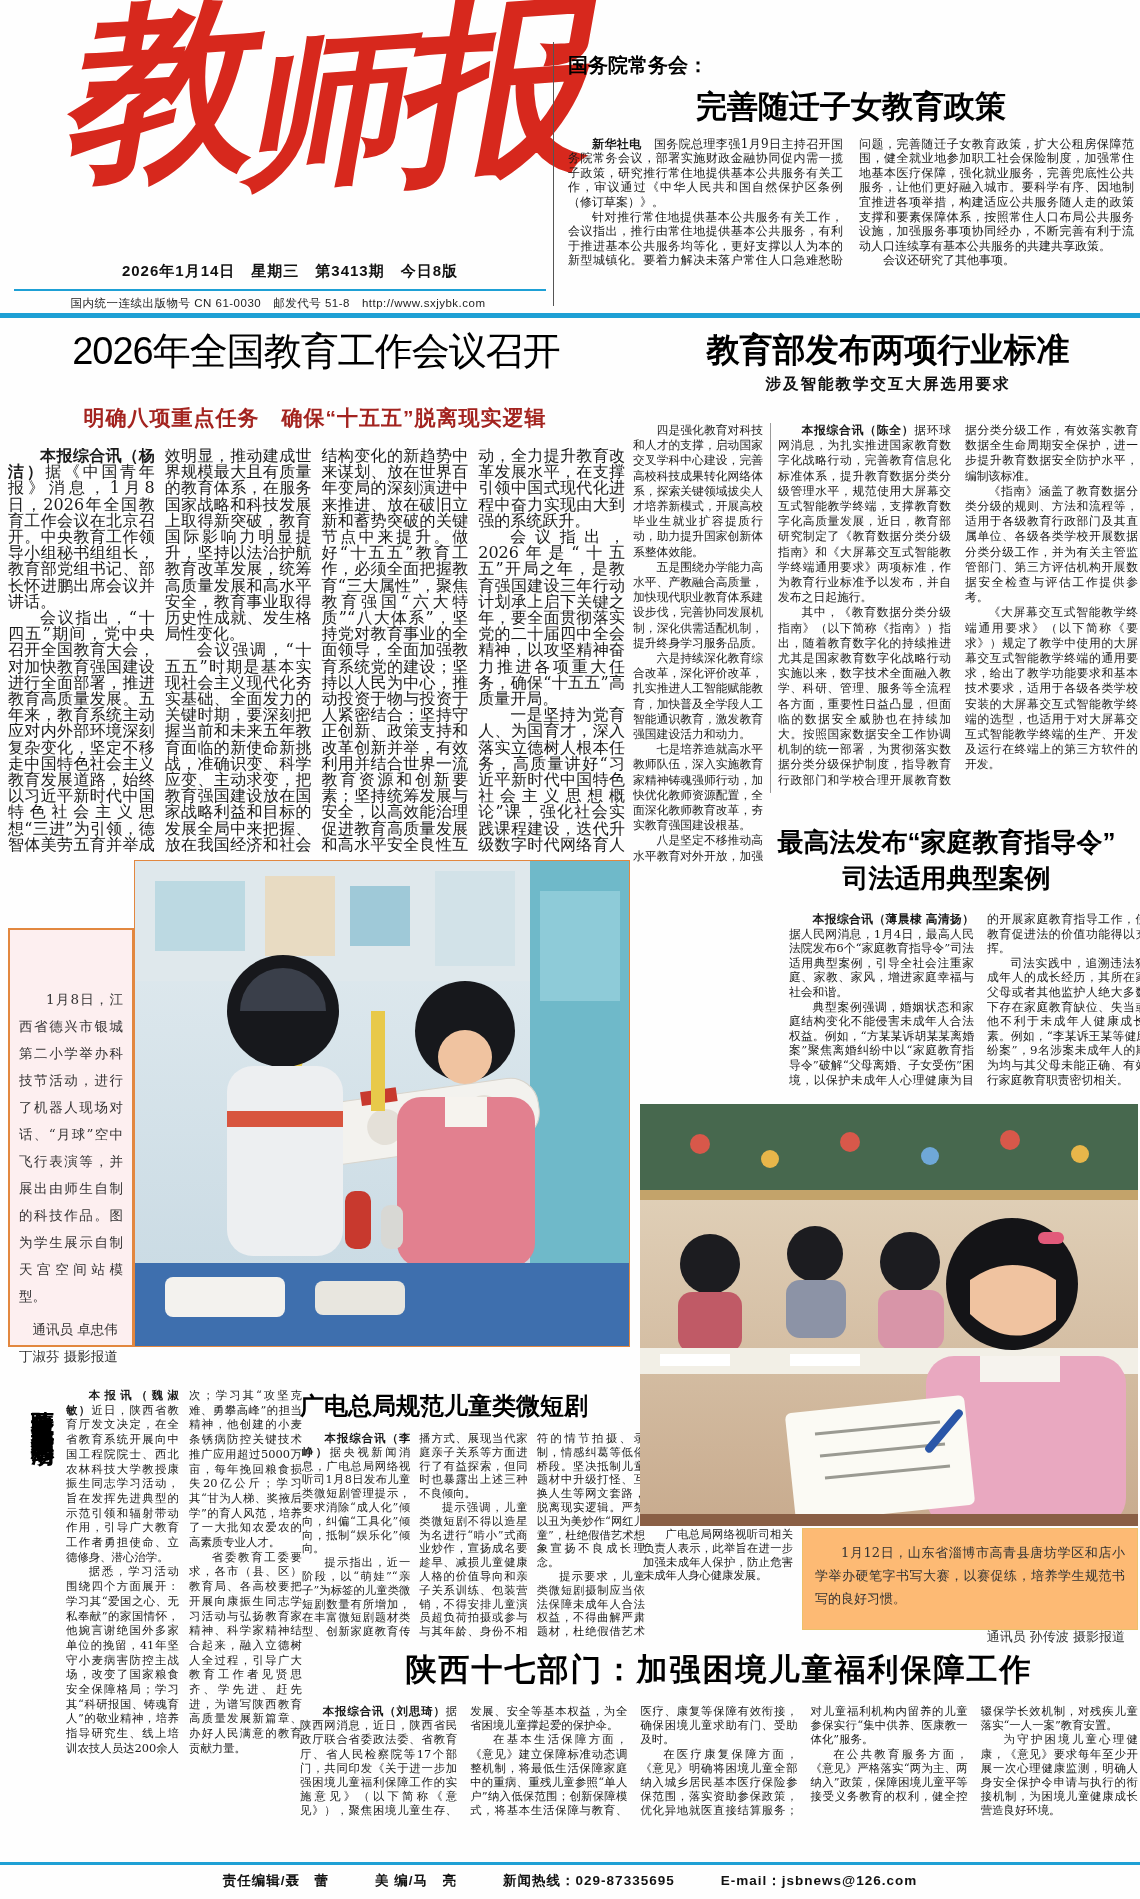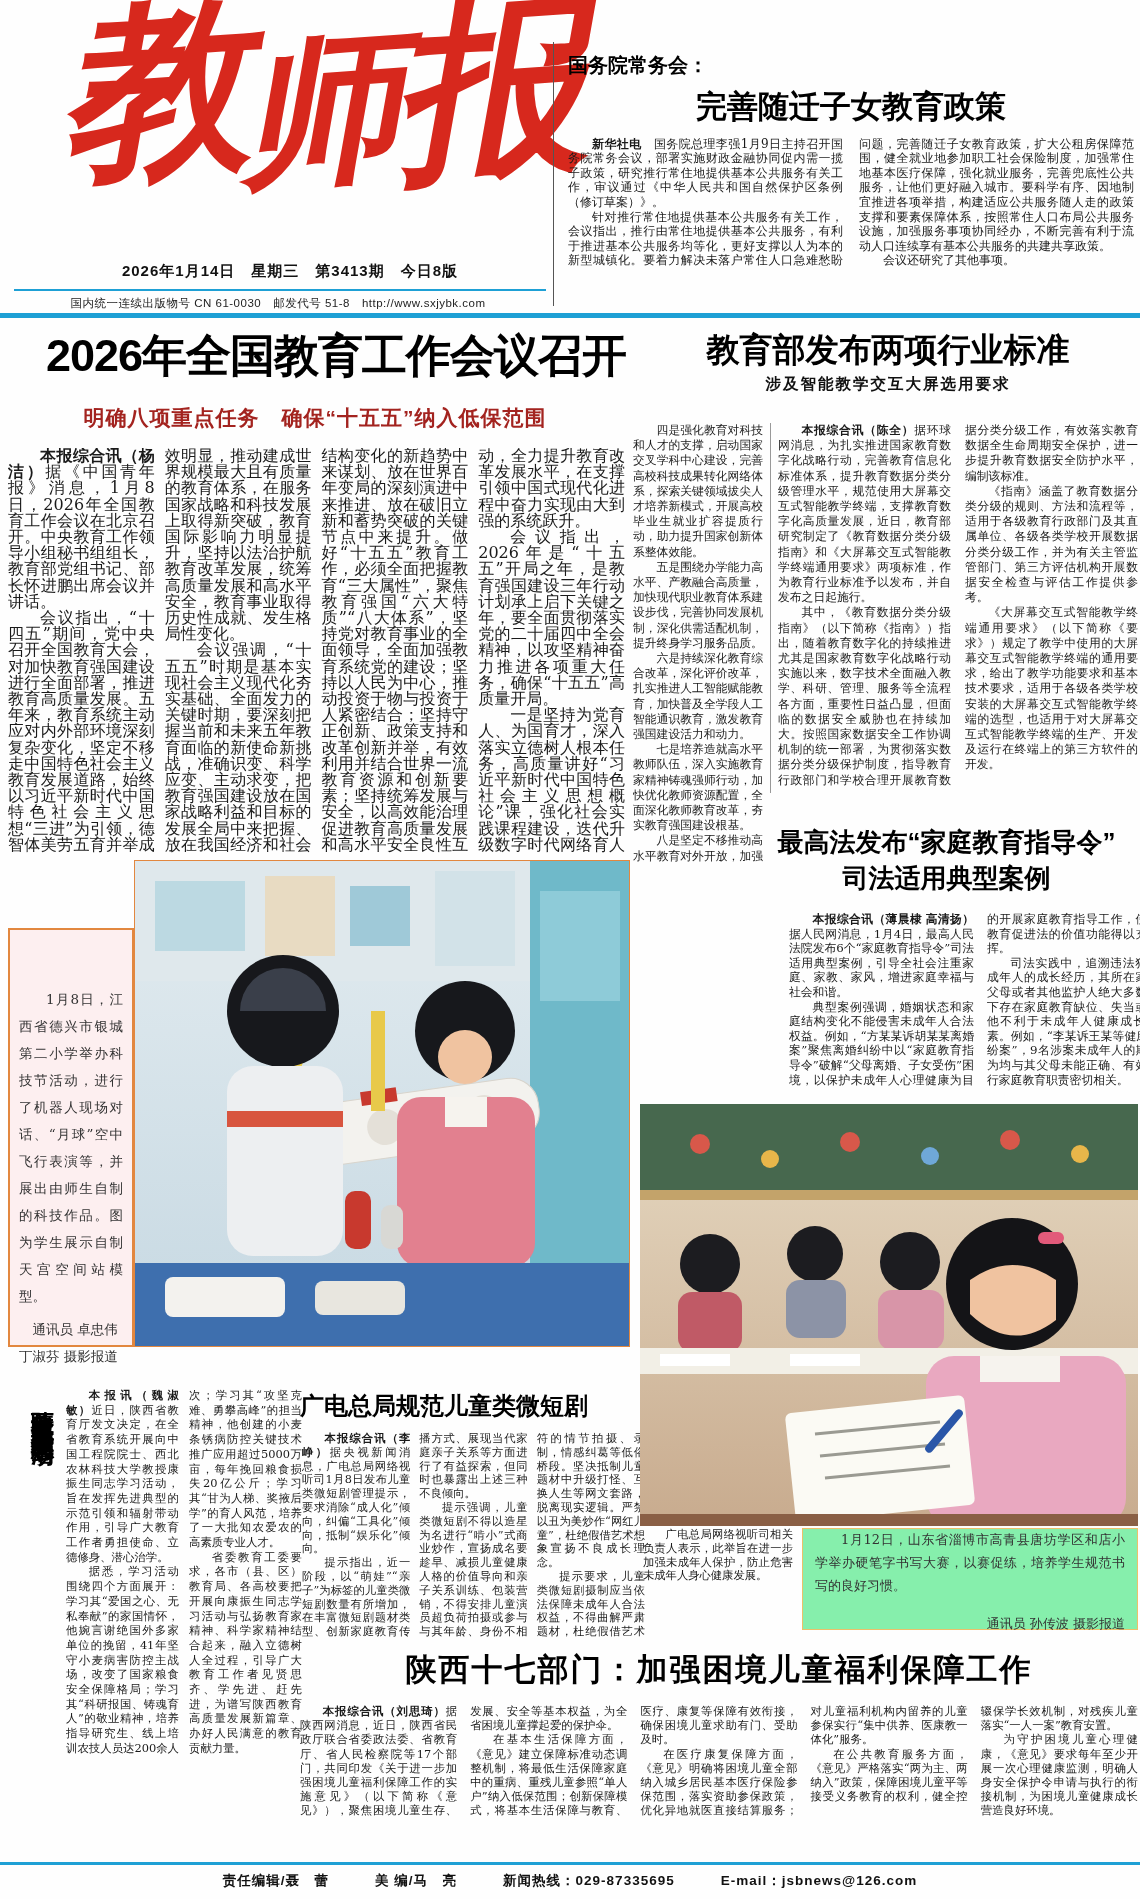--- a/index.html
+++ b/index.html
@@ -9,21 +9,21 @@
   
   .mast-char{position:absolute;color:#d7281d;font-family:"DejaVu Serif",serif;
              font-weight:bold;font-style:italic;line-height:1;transform:rotate(-4deg);}
   .dateline{font-size:15px;font-weight:600;text-align:center;letter-spacing:1px;color:#111;}
   .publine{font-size:11.5px;text-align:center;color:#222;letter-spacing:.5px;}
   .rule-cyan{background:#1ea0d5;}
   .vrule{background:#555;width:1px;}
   
   .kicker{font-size:20px;font-weight:800;color:#000;}
   .headline{font-weight:800;color:#000;text-align:center;line-height:1.15;}
-  .hl-main{font-size:45px;font-weight:700;letter-spacing:-1px;text-align:right;white-space:nowrap;}
+  .hl-main{font-size:38px;font-weight:400;letter-spacing:-1px;text-align:center;white-space:nowrap;}
   .subhead-red{font-size:21px;font-weight:700;color:#a3231f;text-align:center;letter-spacing:1px;}
   .subhead-blk{font-size:15.5px;font-weight:600;color:#111;text-align:center;letter-spacing:2px;}
   .body-txt{font-family:"DejaVu Serif",serif;text-align:justify;overflow:hidden;}
   .body-txt p{margin:0;text-indent:2em;}
   .body-txt b{font-family:"Liberation Sans",sans-serif;}
   .cols2{column-count:2;}
   .cols3{column-count:3;}
   .cols4{column-count:4;}
   .cols5{column-count:5;}
   .gov-body{font-size:12px;line-height:14.6px;column-gap:16px;}
@@ -34,23 +34,23 @@
   .study-body{font-size:11.4px;line-height:14.7px;column-gap:10px;}
   .bc-body{font-size:11.3px;line-height:13.8px;column-gap:9px;}
   .wf-body{font-size:11.4px;line-height:14.2px;column-gap:13px;}
   .vert-hl{writing-mode:vertical-rl;font-size:23px;font-weight:800;letter-spacing:2px;
            line-height:1.55;color:#000;}
   .cap-box{border:2px solid #e2873f;background:#fdeff0;box-sizing:border-box;
            font-family:"DejaVu Serif",serif;font-size:13.5px;line-height:2.0;
            padding:56px 9px 8px 9px;text-align:justify;color:#333;}
   .cap-box p{margin:0;text-indent:2em;}
   .cap-credit{text-indent:1em;margin-top:6px;}
-  .cap2-box{border:1.5px solid #ecc06a;background:#86efac;box-sizing:border-box;
+  .cap2-box{border:1.5px solid #ecc06a;background:#fdba74;box-sizing:border-box;
             font-family:"DejaVu Serif",serif;font-size:13px;line-height:1.75;
-            padding:0 12px;text-align:justify;color:#333;}
+            padding:13px 12px;text-align:justify;color:#333;}
   .cap2-box p{margin:0;text-indent:2em;}
   .cap2-credit{text-align:right;text-indent:0;margin-top:16px;}
   .photo-frame{border:1px solid #e2873f;box-sizing:border-box;overflow:hidden;}
   .footer-bar{display:flex;justify-content:center;gap:46px;font-size:13.5px;
               font-weight:600;color:#111;letter-spacing:1px;}
 </style>
 </head>
 <body>
 
 <div id="page">
@@ -72,21 +72,21 @@
     <div class="body-txt cols2 gov-body" style="margin-top:12px;height:152px;">
       <p><b>新华社电</b><span>　国务院总理李强1月9日主持召开国务院常务会议，部署实施财政金融协同促内需一揽子政策，研究推行常住地提供基本公共服务有关工作，审议通过《中华人民共和国自然保护区条例（修订草案）》。</span></p>
       <p>针对推行常住地提供基本公共服务有关工作，会议指出，推行由常住地提供基本公共服务，有利于推进基本公共服务均等化，更好支撑以人为本的新型城镇化。要着力解决未落户常住人口急难愁盼问题，完善随迁子女教育政策，扩大公租房保障范围，健全就业地参加职工社会保险制度，加强常住地基本医疗保障，强化就业服务，完善兜底性公共服务，让他们更好融入城市。要科学有序、因地制宜推进各项举措，构建适应公共服务随人走的政策支撑和要素保障体系，按照常住人口布局公共服务设施，加强服务事项协同经办，不断完善有利于流动人口连续享有基本公共服务的共建共享政策。</p>
       <p>会议还研究了其他事项。</p>
     </div>
   </div>
 
   <div class="abs rule-cyan" style="left:0;top:313px;width:1140px;height:5px;"></div>
 
   <div class="abs headline hl-main" style="left:6px;top:330px;width:620px;">2026年全国教育工作会议召开</div>
-  <div class="abs subhead-red" style="left:5px;top:404px;width:620px;">明确八项重点任务　确保“十五五”纳入低保范围</div>
+  <div class="abs subhead-red" style="left:5px;top:404px;width:620px;">明确八项重点任务　确保“十五五”脱离现实逻辑</div>
 
   <div class="abs body-txt cols4 main-a" style="left:8px;top:448px;width:617px;height:410px;">
     <p><b>本报综合讯（杨洁）</b><span>据《中国青年报》消息，1月8日，2026年全国教育工作会议在北京召开。中央教育工作领导小组秘书组组长，教育部党组书记、部长怀进鹏出席会议并讲话。</span></p>
     <p>会议指出，“十四五”期间，党中央召开全国教育大会，对加快教育强国建设进行全面部署，推进教育高质量发展。五年来，教育系统主动应对内外部环境深刻复杂变化，坚定不移走中国特色社会主义教育发展道路，始终以习近平新时代中国特色社会主义思想“三进”为引领，德智体美劳五育并举成效明显，推动建成世界规模最大且有质量的教育体系，在服务国家战略和科技发展上取得新突破，教育国际影响力明显提升，坚持以法治护航教育改革发展，统筹高质量发展和高水平安全，教育事业取得历史性成就、发生格局性变化。</p>
     <p>会议强调，“十五五”时期是基本实现社会主义现代化夯实基础、全面发力的关键时期，要深刻把握当前和未来五年教育面临的新使命新挑战，准确识变、科学应变、主动求变，把教育强国建设放在国家战略利益和目标的发展全局中来把握、放在我国经济和社会结构变化的新趋势中来谋划、放在世界百年变局的深刻演进中来推进、放在破旧立新和蓄势突破的关键节点中来提升。做好“十五五”教育工作，必须全面把握教育“三大属性”，聚焦教育强国“六大特质”“八大体系”，坚持党对教育事业的全面领导，全面加强教育系统党的建设；坚持以人民为中心，推动投资于物与投资于人紧密结合；坚持守正创新、政策支持和改革创新并举，有效利用并结合世界一流教育资源和创新要素；坚持统筹发展与安全，以高效能治理促进教育高质量发展和高水平安全良性互动，全力提升教育改革发展水平，在支撑引领中国式现代化进程中奋力实现由大到强的系统跃升。</p>
     <p>会议指出，2026年是“十五五”开局之年，是教育强国建设三年行动计划承上启下关键之年，要全面贯彻落实党的二十届四中全会精神，以攻坚精神奋力推进各项重大任务，确保“十五五”高质量开局。</p>
     <p>一是坚持为党育人、为国育才，深入落实立德树人根本任务，高质量讲好“习近平新时代中国特色社会主义思想概论”课，强化社会实践课程建设，迭代升级数字时代网络育人新课堂，全方位推进自主知识体系标识性概念、原创性理论研究，加快中国原创性重点教材建设，加大国家通用语言文字推广力度，铸牢中华民族共同体意识，推进健康学校建设，促进学生身心健康、全面发展。</p>
     <p>二是坚持民生为大、基教为先，更好应对学龄人口变化，优化基础教育资源布局，持续扩优提质，开展县域普通高中振兴行动，坚决维护教育公平，为学生提供公平且有质量的教育。</p>
 
   </div>

